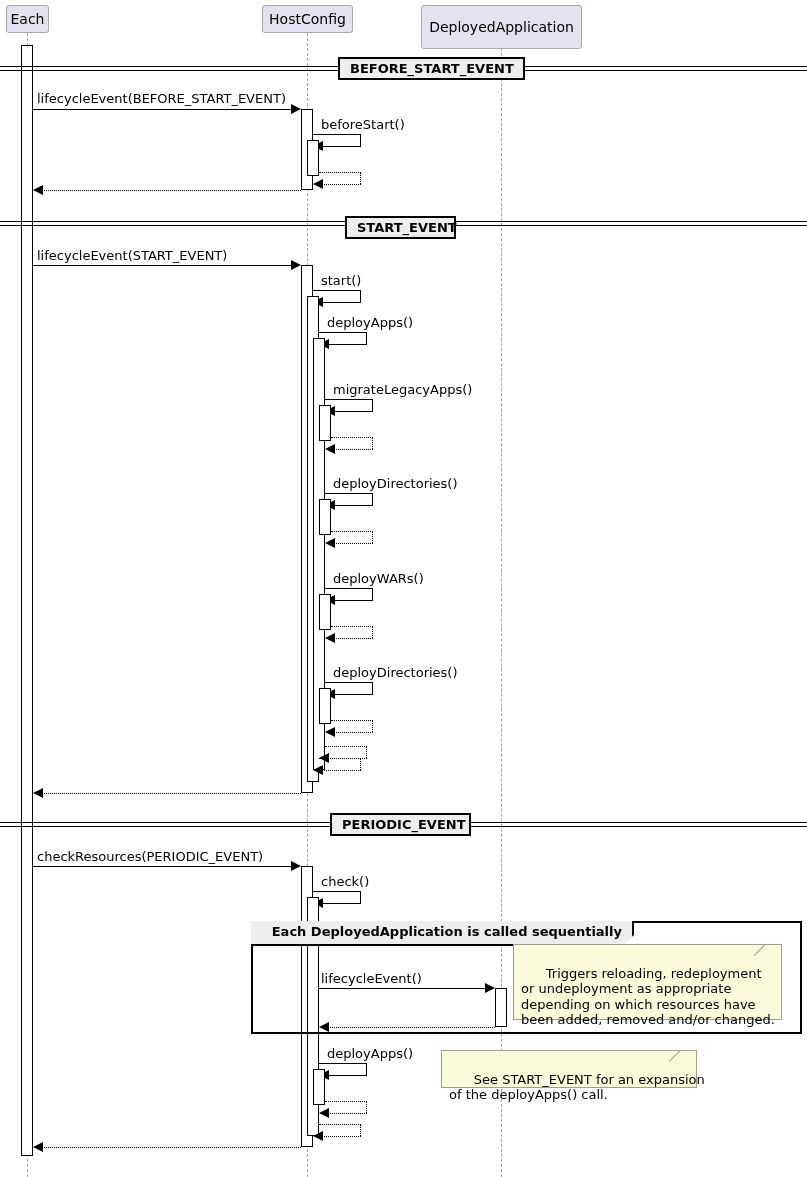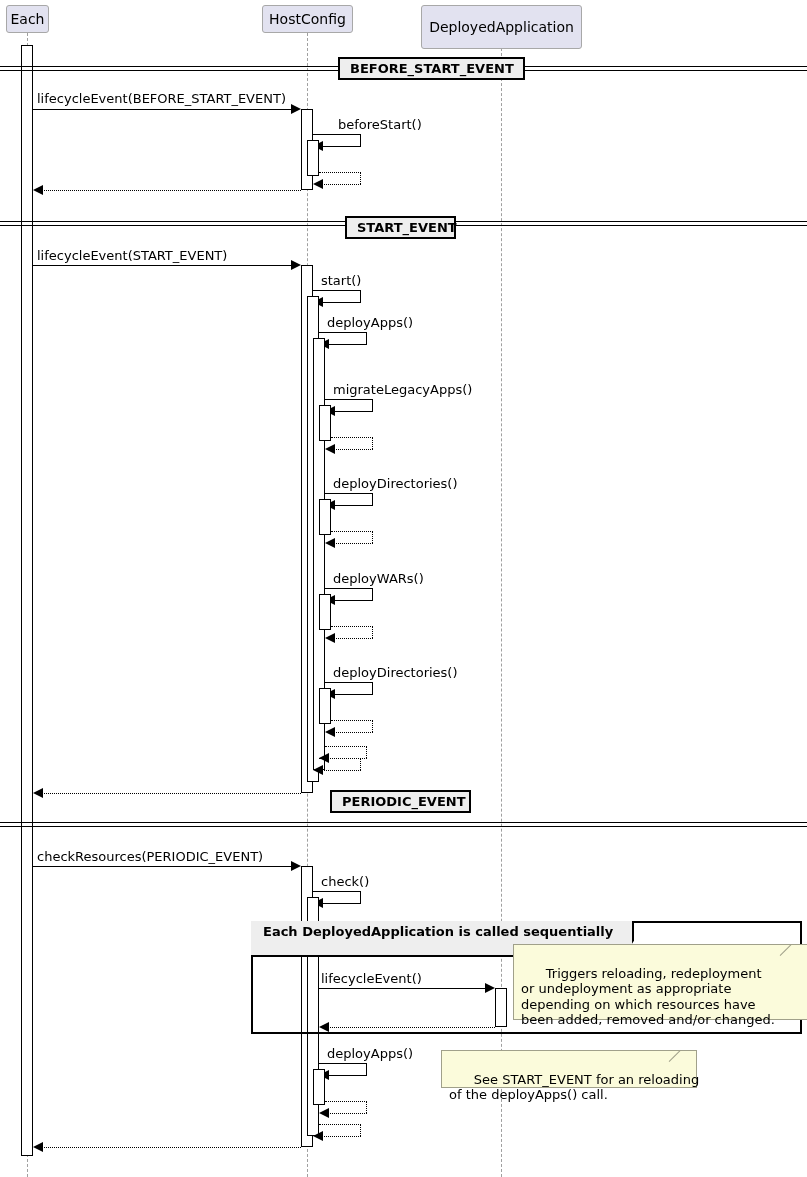--- a/index.html
+++ b/index.html
@@ -190,21 +190,21 @@
   <div class="divider-label" style="left:307px; top:57px; width:187px;margin-left:31px;">
     <span>BEFORE_START_EVENT</span>
   </div>
 
   <div class="msg-label" style="left:37px; top:92px;">lifecycleEvent(BEFORE_START_EVENT)</div>
   <div class="msg" style="left:33px; top:109px; width:259px;"></div>
   <div class="arrow-right" style="left:291px; top:104px;"></div>
 
   <div class="activation" style="left:301px; top:109px; width:12px; height:81px;"></div>
 
-  <div class="msg-label" style="left:338px; top:118px;">beforeStart()</div>
+  <div class="msg-label" style="left:321px; top:118px;">beforeStart()</div>
   <div class="msg" style="left:313px; top:134px; width:48px;"></div>
   <div class="vseg" style="left:360px; top:134px; height:12px;"></div>
   <div class="msg" style="left:322px; top:146px; width:39px;"></div>
   <div class="arrow-left" style="left:313px; top:141px;"></div>
 
   <div class="activation" style="left:307px; top:140px; width:12px; height:36px;"></div>
 
   <div class="vseg dotted" style="left:360px; top:172px; height:12px;"></div>
   <div class="msg dotted" style="left:319px; top:172px; width:42px;"></div>
   <div class="msg dotted" style="left:322px; top:184px; width:39px;"></div>
@@ -299,75 +299,75 @@
 
   <div class="vseg dotted" style="left:360px; top:758px; height:12px;"></div>
   <div class="msg dotted" style="left:319px; top:758px; width:42px;"></div>
   <div class="msg dotted" style="left:322px; top:770px; width:39px;"></div>
   <div class="arrow-left" style="left:313px; top:765px;"></div>
 
   <div class="msg dotted" style="left:42px; top:793px; width:259px;"></div>
   <div class="arrow-left" style="left:33px; top:788px;"></div>
 
   <div class="divider-line" style="top:822px;"></div>
-  <div class="divider-label" style="left:330px; top:790px; width:141px;">
+  <div class="divider-label" style="left:330px; top:813px; width:141px;">
     <span>PERIODIC_EVENT</span>
   </div>
 
   <div class="msg-label" style="left:37px; top:850px;">checkResources(PERIODIC_EVENT)</div>
   <div class="msg" style="left:33px; top:866px; width:259px;"></div>
   <div class="arrow-right" style="left:291px; top:861px;"></div>
 
   <div class="activation" style="left:301px; top:866px; width:12px; height:281px;"></div>
 
   <div class="msg-label" style="left:321px; top:875px;">check()</div>
   <div class="msg" style="left:313px; top:891px; width:48px;"></div>
   <div class="vseg" style="left:360px; top:891px; height:12px;"></div>
   <div class="msg" style="left:322px; top:903px; width:39px;"></div>
   <div class="arrow-left" style="left:313px; top:898px;"></div>
 
   <div class="activation" style="left:307px; top:897px; width:12px; height:239px;"></div>
 
   <div class="group-box" style="left:251px; top:921px; width:551px; height:113px;"></div>
-  <div class="group-header" style="left:251px; top:921px; width:383px; height:36px;
-              clip-path: polygon(0 0, 100% 0, 100% 55%, calc(100% - 11px) 100%, 0 100%);">
+  <div class="group-header" style="left:251px; top:921px; width:383px; height:25px;
+              clip-path: polygon(0 0, 100% 0, 100% 55%, calc(100% - 11px) 100%, 0 100%); text-align: right;">
     <span>Each DeployedApplication is called sequentially</span>
   </div>
 
   <div class="msg-label" style="left:321px; top:972px;">lifecycleEvent()</div>
   <div class="msg" style="left:319px; top:988px; width:167px;"></div>
   <div class="arrow-right" style="left:485px; top:983px;"></div>
 
   <div class="activation" style="left:495px; top:988px; width:12px; height:39px;"></div>
 
   <div class="msg dotted" style="left:328px; top:1027px; width:167px;"></div>
   <div class="arrow-left" style="left:319px; top:1022px;"></div>
 
   <div class="note-wrap" style="left:513px; top:944px;">
-    <div class="note" style="position:relative; width:295px; height:76px;">
+    <div class="note" style="position:relative; width:269px; height:76px;">
       <span>Triggers reloading, redeployment
 or undeployment as appropriate
 depending on which resources have
 been added, removed and/or changed.</span>
       <span class="note-fold"></span>
       <span class="note-fold-line"></span>
     </div>
   </div>
 
   <div class="msg-label" style="left:327px; top:1047px;">deployApps()</div>
   <div class="msg" style="left:319px; top:1063px; width:48px;"></div>
   <div class="vseg" style="left:366px; top:1063px; height:12px;"></div>
   <div class="msg" style="left:328px; top:1075px; width:39px;"></div>
   <div class="arrow-left" style="left:319px; top:1070px;"></div>
 
   <div class="activation" style="left:313px; top:1069px; width:12px; height:36px;"></div>
 
   <div class="note-wrap" style="left:441px; top:1050px;">
     <div class="note" style="position:relative; width:256px; height:38px;">
-      <span>See START_EVENT for an reloading
+      <span>See START_EVENT for an expansion
 of the deployApps() call.</span>
       <span class="note-fold"></span>
       <span class="note-fold-line"></span>
     </div>
   </div>
 
   <div class="vseg dotted" style="left:366px; top:1101px; height:12px;"></div>
   <div class="msg dotted" style="left:325px; top:1101px; width:42px;"></div>
   <div class="msg dotted" style="left:328px; top:1113px; width:39px;"></div>
   <div class="arrow-left" style="left:319px; top:1108px;"></div>

